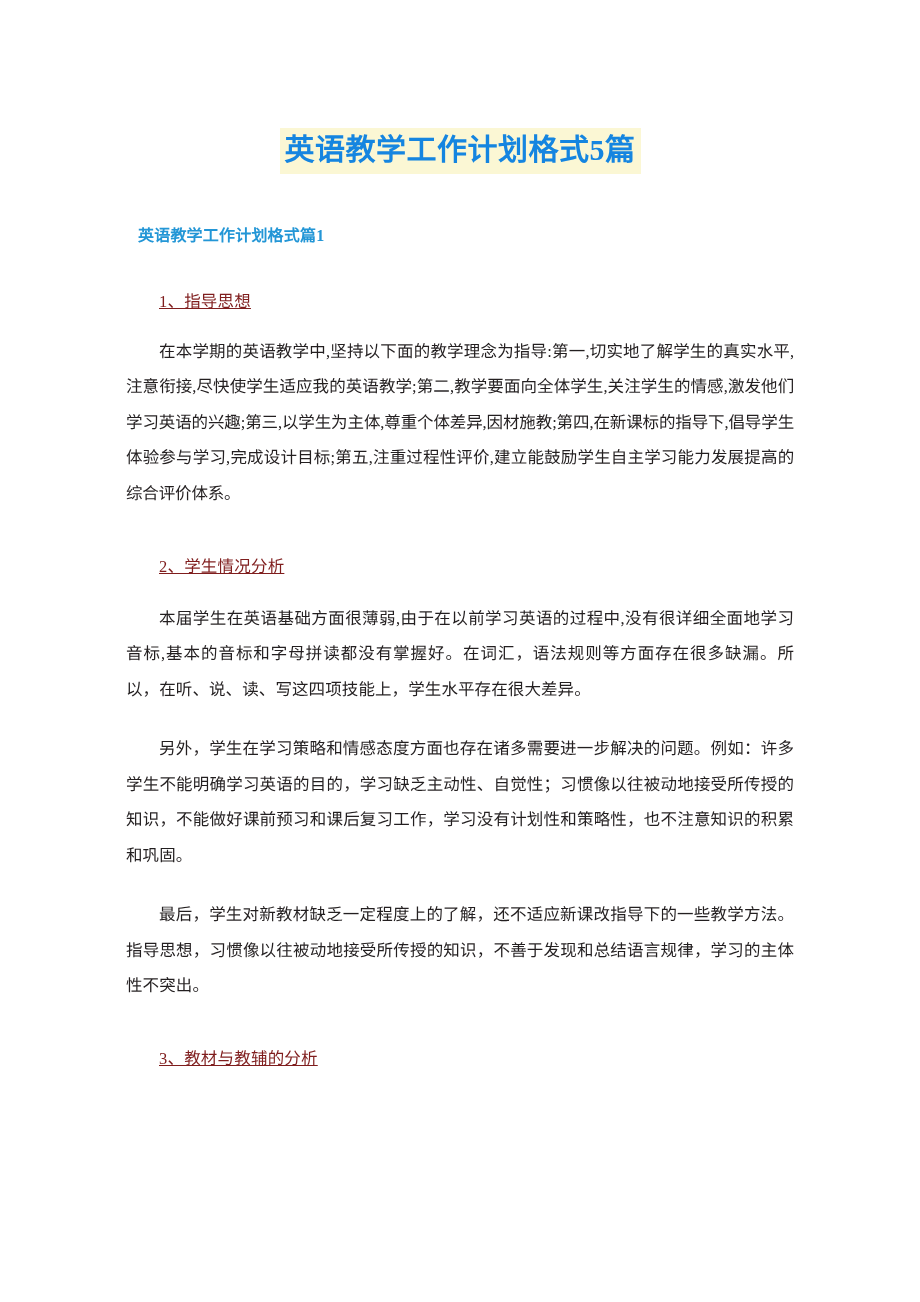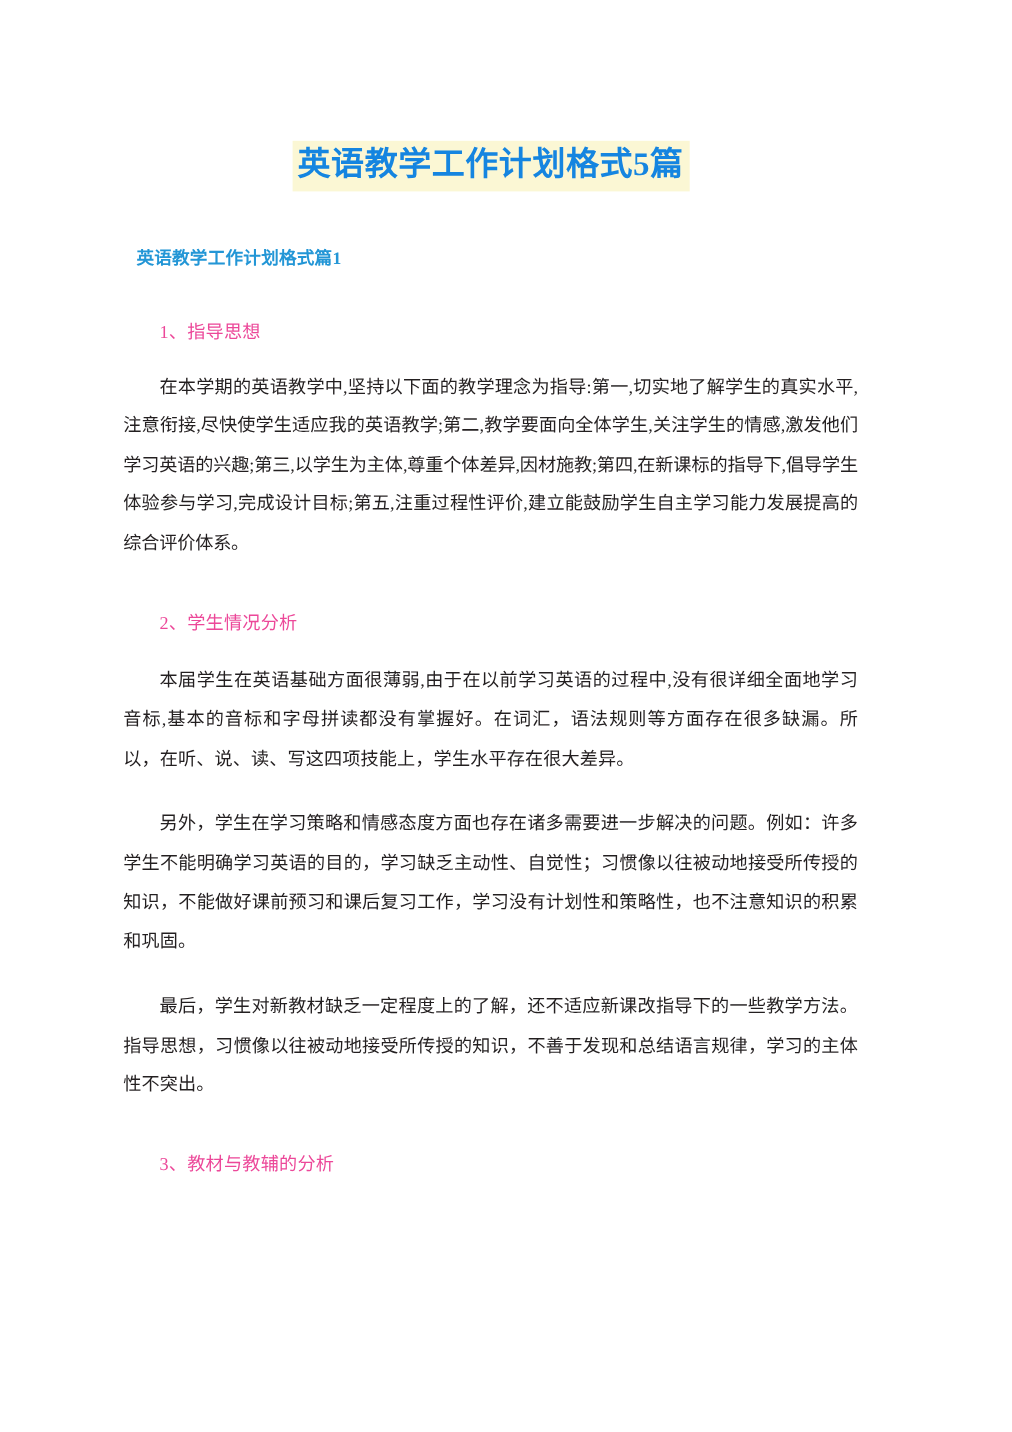--- a/index.html
+++ b/index.html
@@ -17,21 +17,21 @@
     position: relative;
     width: 920px;
     height: 1302px;
     margin: 0 auto;
     background: #ffffff;
     overflow: hidden;
     box-sizing: border-box;
   }
   .content {
     position: absolute;
-    left: 112px;
+    left: 126px;
     top: 0;
     width: 668px;
   }
 
   
   .doc-title {
     margin: 0;
     padding: 0;
     text-align: center;
     font-size: 30px;
@@ -60,24 +60,25 @@
     line-height: 1;
     margin-top: 54px;
     letter-spacing: 0.2px;
   }
 
   
   .sec-heading {
     margin: 0;
     font-size: 16.5px;
     font-weight: 400;
-    color: #ec4899;
+    color: #7f1d1d;
     line-height: 1;
     text-indent: 33px;
     letter-spacing: 0.2px;
+    text-decoration: underline;
   }
   .sec-heading.s1 { margin-top: 50px; }
   .sec-heading.s2 { margin-top: 48px; }
   .sec-heading.s3 { margin-top: 47px; }
 
   
   .para {
     margin: 0;
     font-size: 16.5px;
     line-height: 35.5px;

